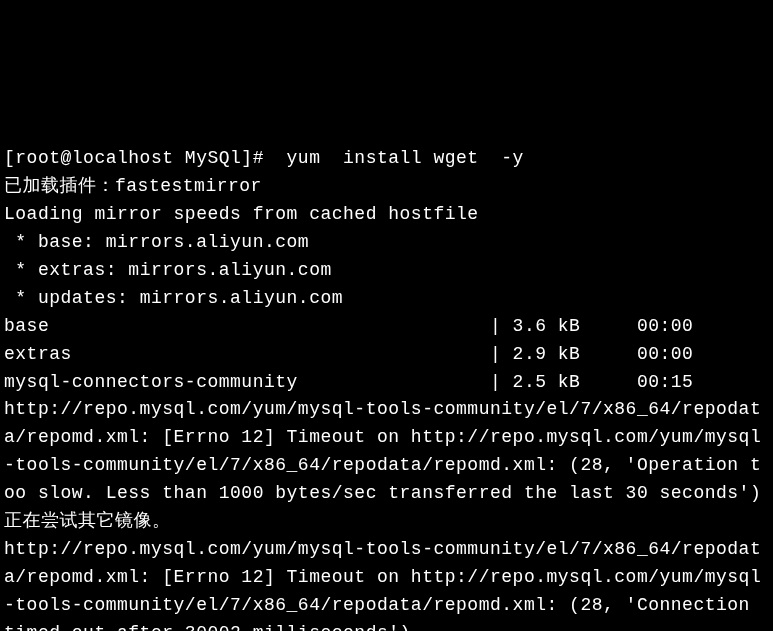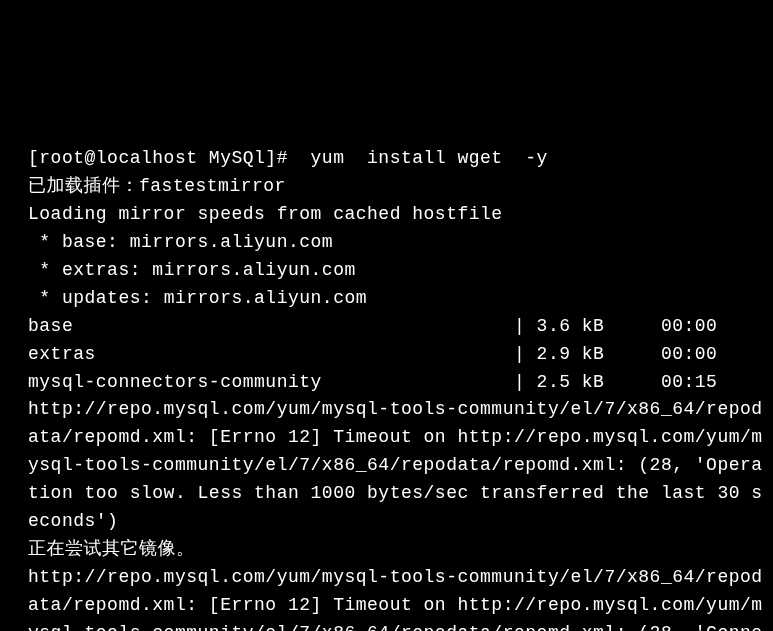--- a/index.html
+++ b/index.html
@@ -18,21 +18,20 @@
       height: 631px;
       overflow: hidden;
       white-space: pre-wrap;
       word-break: break-all;
     }
     .terminal {
       letter-spacing: 0.5px;
     }
     .line {
       display: block;
-      margin-left: 24px;
     }
   </style>
 </head>
 <body>
 
 
 
 <div class="terminal">
 <span class="line">[root@localhost MySQl]#  yum  install wget  -y</span><span class="line">已加载插件：fastestmirror</span><span class="line">Loading mirror speeds from cached hostfile</span><span class="line"> * base: mirrors.aliyun.com</span><span class="line"> * extras: mirrors.aliyun.com</span><span class="line"> * updates: mirrors.aliyun.com</span><span class="line">base                                       | 3.6 kB     00:00</span><span class="line">extras                                     | 2.9 kB     00:00</span><span class="line">mysql-connectors-community                 | 2.5 kB     00:15</span><span class="line">http://repo.mysql.com/yum/mysql-tools-community/el/7/x86_64/repodata/repomd.xml: [Errno 12] Timeout on http://repo.mysql.com/yum/mysql-tools-community/el/7/x86_64/repodata/repomd.xml: (28, 'Operation too slow. Less than 1000 bytes/sec transferred the last 30 seconds')</span><span class="line">正在尝试其它镜像。</span><span class="line">http://repo.mysql.com/yum/mysql-tools-community/el/7/x86_64/repodata/repomd.xml: [Errno 12] Timeout on http://repo.mysql.com/yum/mysql-tools-community/el/7/x86_64/repodata/repomd.xml: (28, 'Connection timed out after 30002 milliseconds')</span>
 </div>

